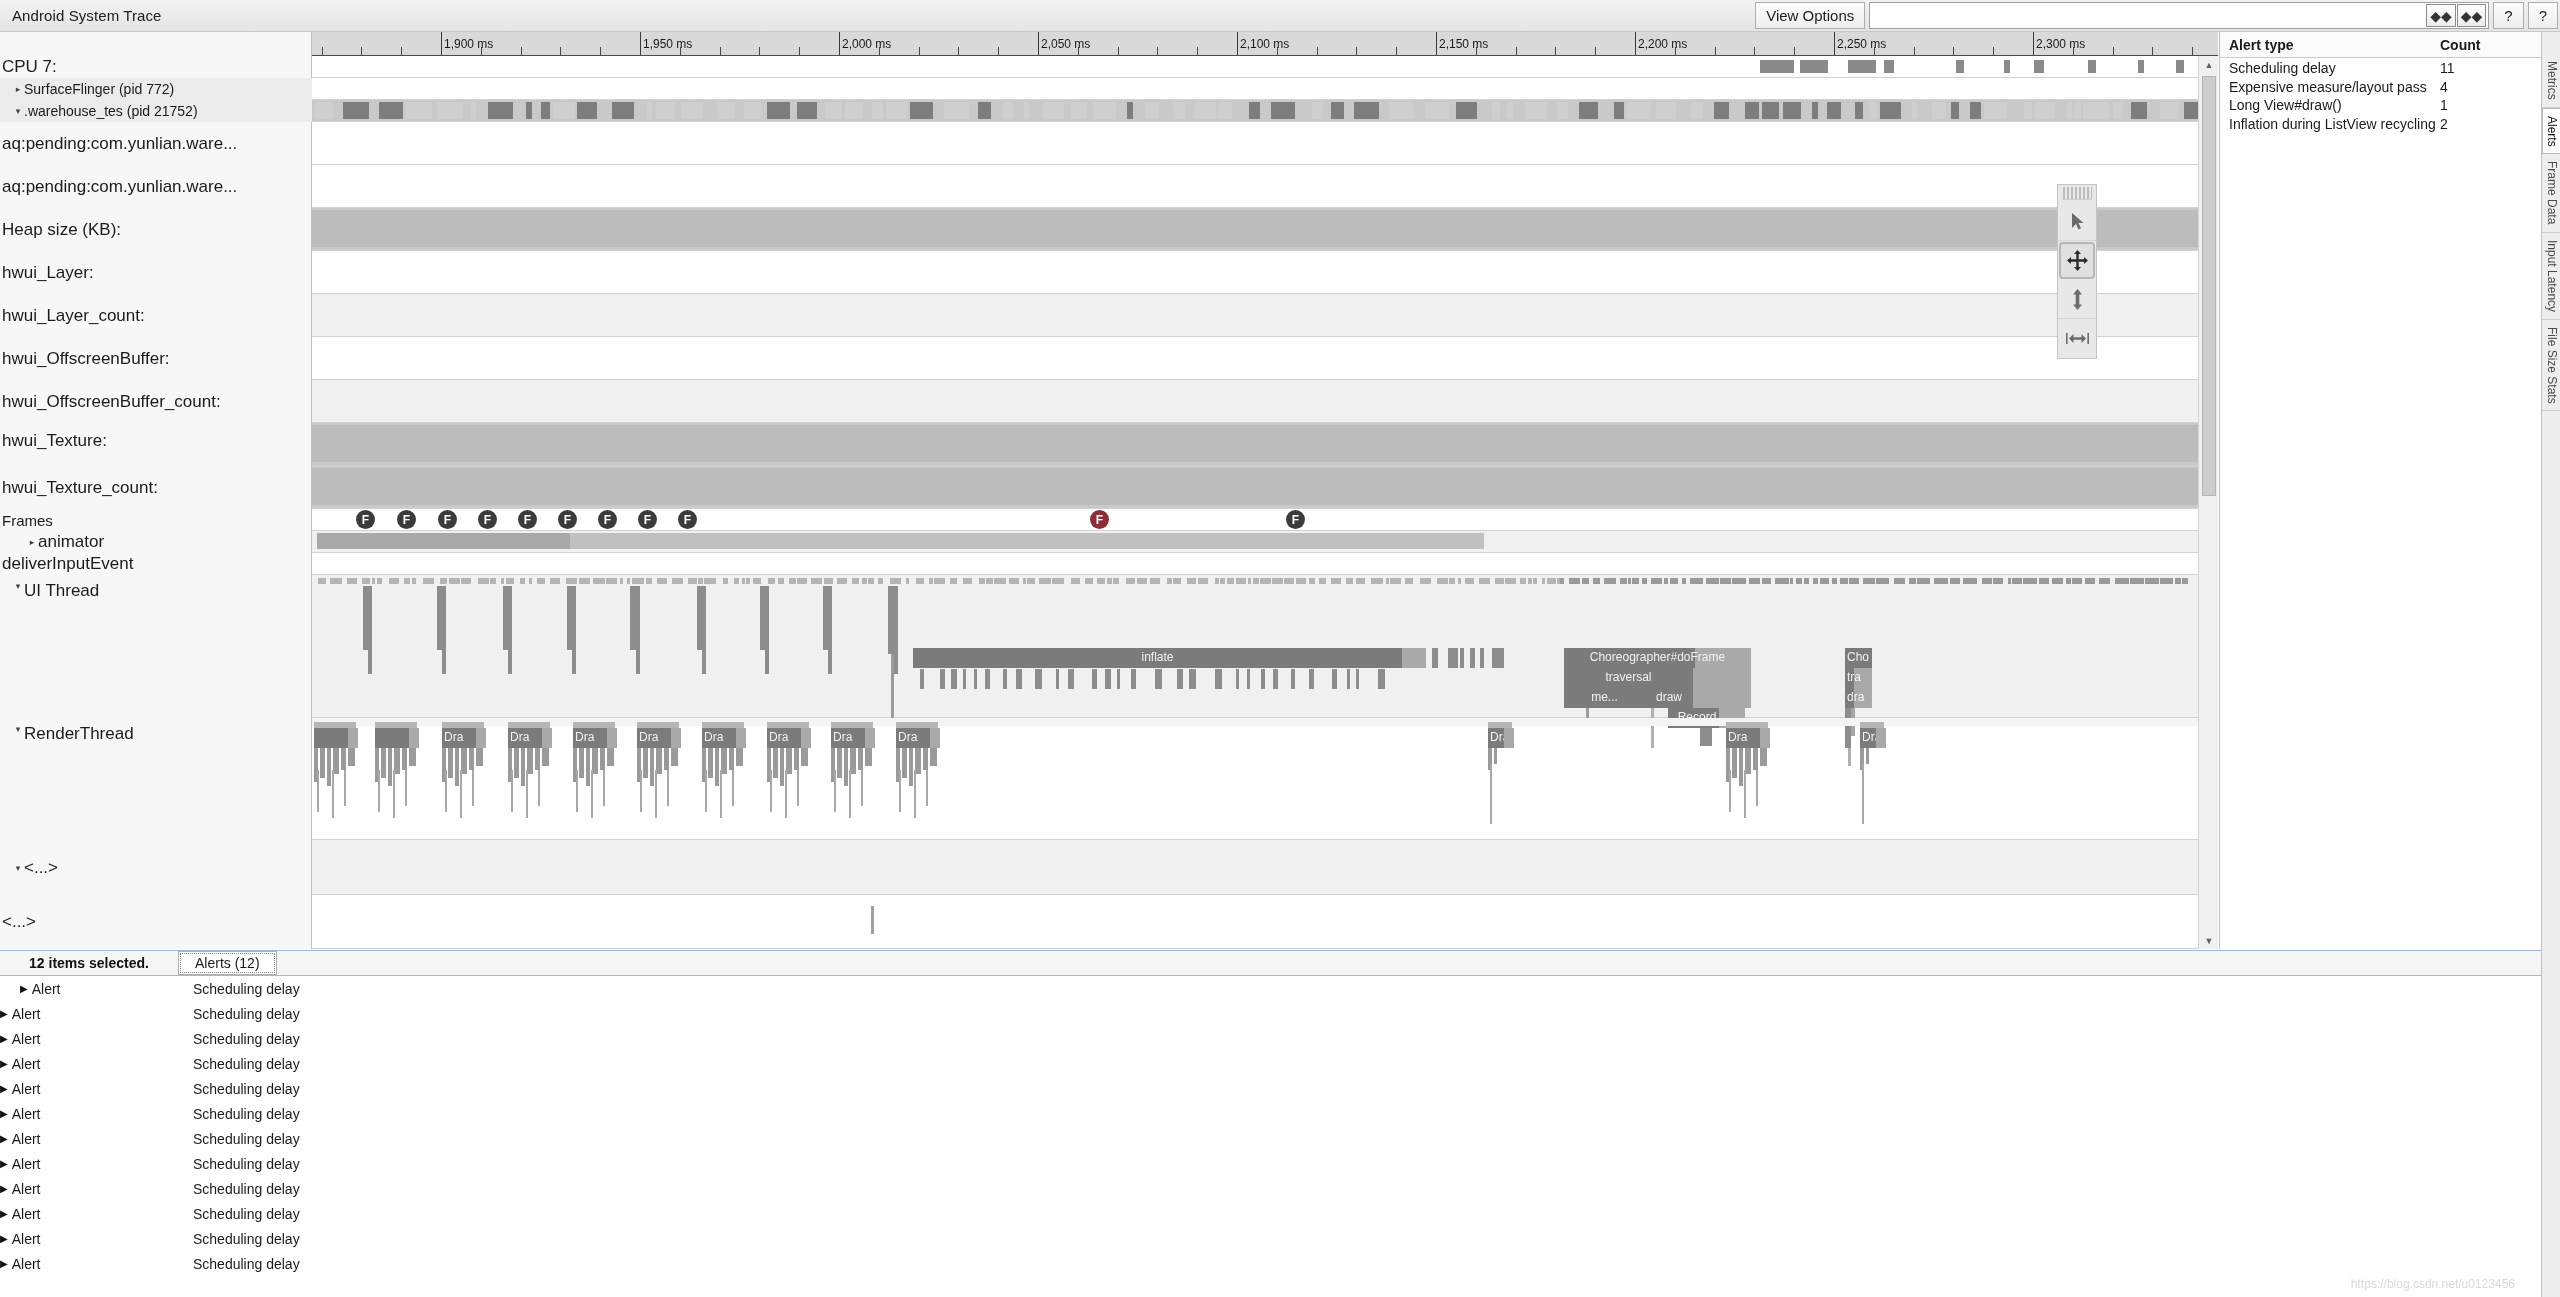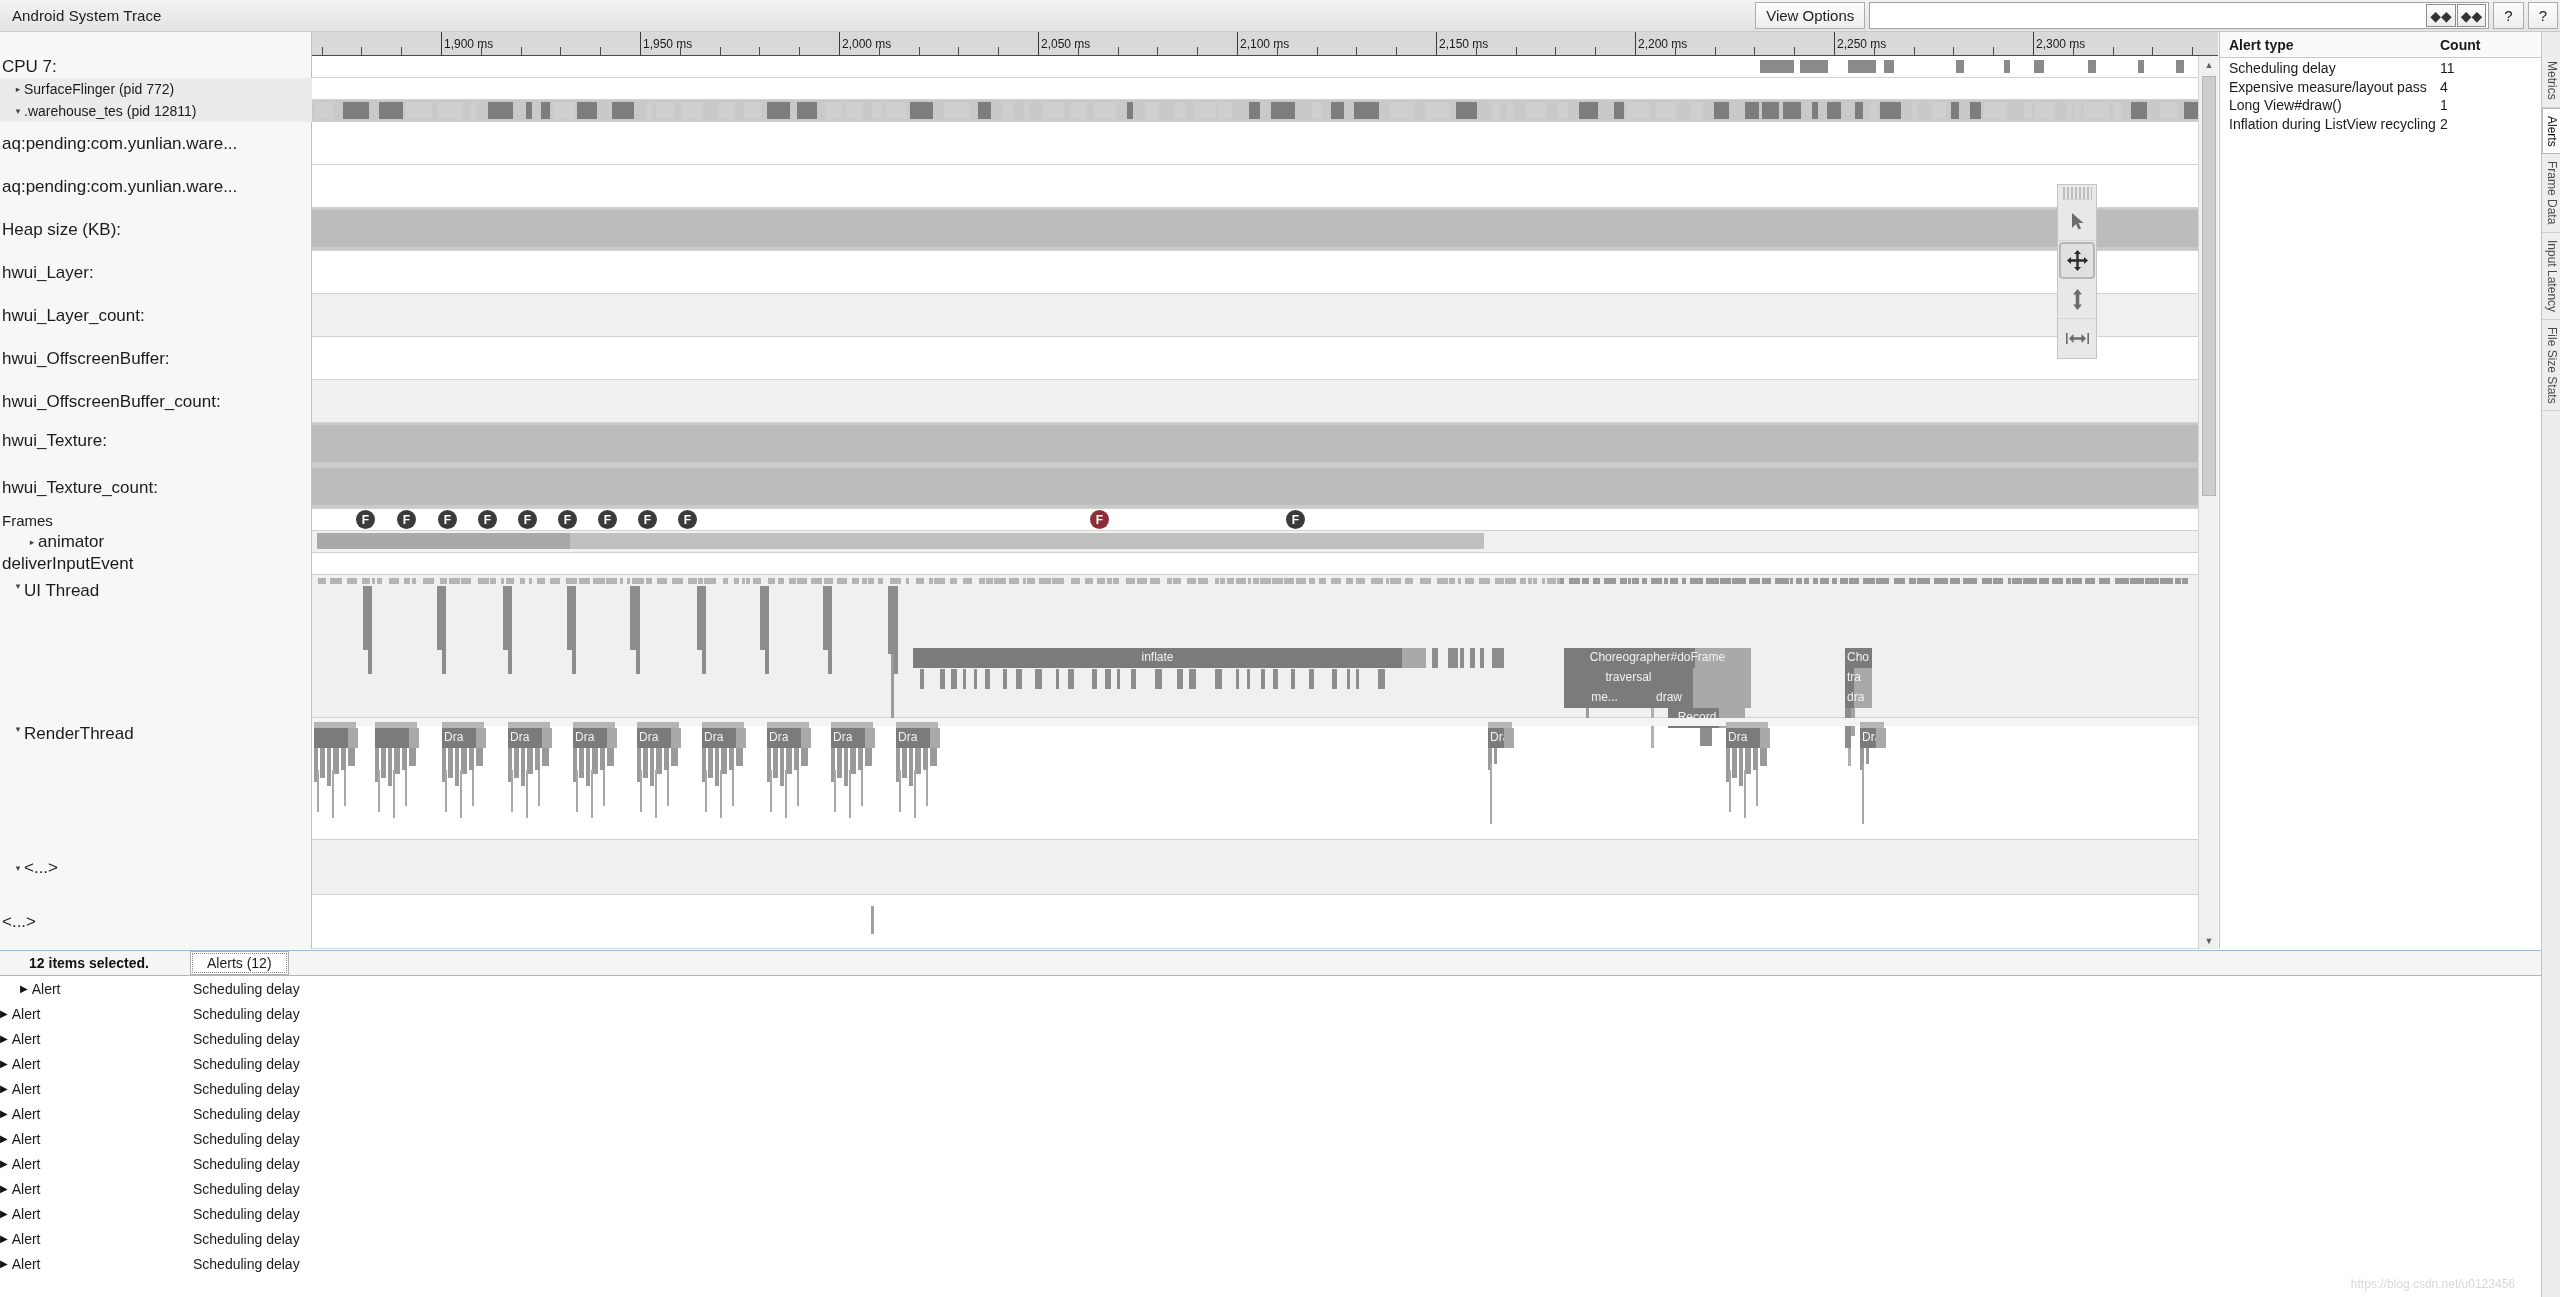--- a/index.html
+++ b/index.html
@@ -172,21 +172,21 @@
     height: 25px; display: flex; align-items: stretch;
     background: #f5f5f5; border-bottom: 1px solid #9fb9d4;
   }
   #bp-sel-count {
     width: 178px; display: flex; align-items: center; justify-content: center;
     font-weight: bold; font-size: 14px; color: #111;
   }
   #bp-tab {
     display: flex; align-items: center; padding: 0 16px;
     border: 1px solid #b0b0b0; background: #ffffff; font-size: 14px;
-    outline: 1px dotted #8a8a8a; outline-offset: -3px; margin-left: 12px;
+    outline: 1px dotted #8a8a8a; outline-offset: -3px;
   }
   .bp-row { display: flex; height: 25px; align-items: center; font-size: 14px; color: #1b1b1b; }
   .bp-row .c-name { width: 193px; display: flex; align-items: center; }
   .bp-row.indented .c-name { padding-left: 20px; }
   .bp-arrow { font-size: 10px; color: #111; margin-right: 4px; }
   .bp-row .c-desc { flex: 1; }
 
   #watermark {
     position: absolute; right: 26px; bottom: 6px;
     font-size: 12px; color: #d8d8d8;
@@ -215,21 +215,21 @@
     <div id="track-labels">
         <div class="tl-row big " style="top:24px;height:22px;">
             <span>CPU 7:</span>
           </div>
         <div class="tl-row header indent1" style="top:46px;height:22px;">
             <span class="tw right"></span>
           <span>SurfaceFlinger (pid 772)</span>
           </div>
         <div class="tl-row header indent1" style="top:68px;height:22px;">
             <span class="tw down"></span>
-          <span>.warehouse_tes (pid 12811)</span>
+          <span>.warehouse_tes (pid 21752)</span>
           </div>
         <div class="tl-row big " style="top:90px;height:43px;">
             <span>aq:pending:com.yunlian.ware...</span>
           </div>
         <div class="tl-row big " style="top:133px;height:43px;">
             <span>aq:pending:com.yunlian.ware...</span>
           </div>
         <div class="tl-row big " style="top:176px;height:43px;">
             <span>Heap size (KB):</span>
           </div>

